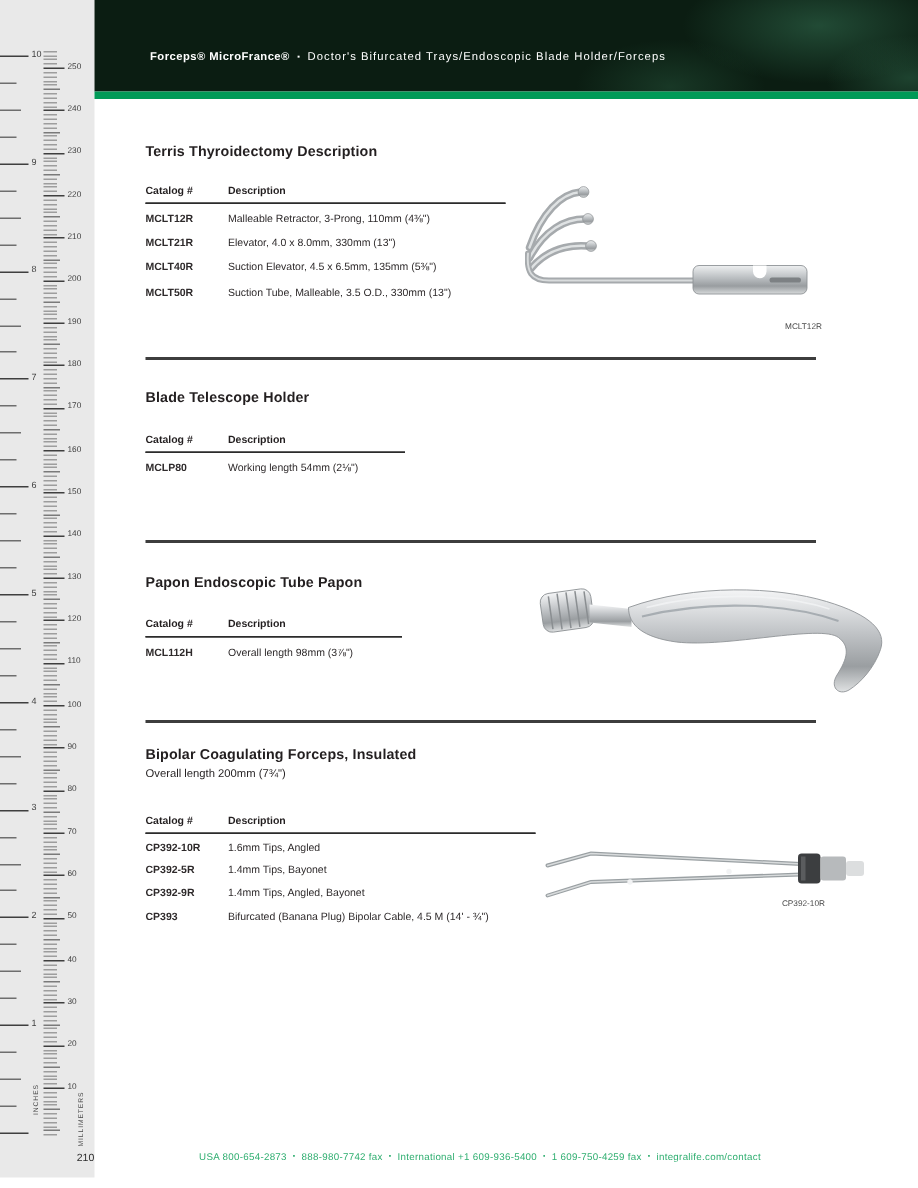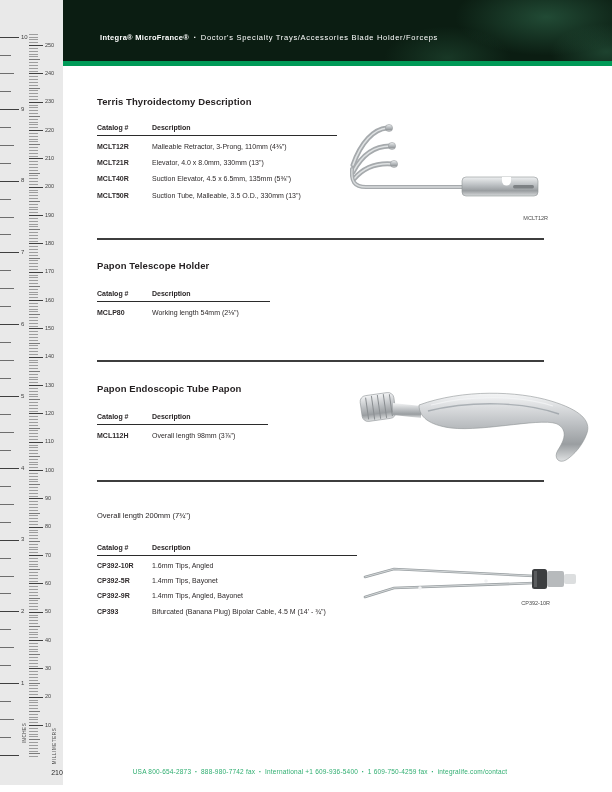--- a/index.html
+++ b/index.html
@@ -391,21 +391,21 @@
         <div class="tick" style="left: 29px; top: 753.3px; width: 11px; background: rgb(122, 122, 122);"></div>
         <div class="tick" style="left: 29px; top: 756.2px; width: 9px; background: rgb(157, 157, 157);"></div>
       </div>
     <div class="vlabel" style="left:24px;top:733px;">INCHES</div>
     <div class="vlabel" style="left:54px;top:746px;">MILLIMETERS</div>
   </div>
   <div class="pagenum">210</div>
 
   <div class="header-bar">
     <div class="header-text">
-      <span class="brand">Integra® MicroFrance®</span><span class="hsep">▪</span><span class="htitle">Doctor's Specialty Trays/Accessories Blade Holder/Forceps</span>
+      <span class="brand">Forceps® MicroFrance®</span><span class="hsep">▪</span><span class="htitle">Doctor's Bifurcated Trays/Endoscopic Blade Holder/Forceps</span>
     </div>
   </div>
   <div class="accent-stripe"></div>
 
   <div class="stitle" style="left:97px;top:96px;">Terris Thyroidectomy Description</div>
   <table style="left:97px;top:124px;width:240px;">
     <thead>
         <tr>
       <th>Catalog #</th>
       <th>Description</th>
@@ -454,21 +454,21 @@
     <circle cx="42" cy="27" r="3.6" fill="url(#g1)" stroke="#8f9396" stroke-width=".5"></circle>
     <circle cx="44" cy="45" r="3.6" fill="url(#g1)" stroke="#8f9396" stroke-width=".5"></circle>
     <rect x="112" y="58" width="76" height="19" rx="4" fill="url(#g1)" stroke="#8f9396" stroke-width=".6"></rect>
     <path d="M152,58 h9 v4 a4.5,4.5 0 0 1 -9,0 z" fill="#ffffff"></path>
     <rect x="163" y="66" width="21" height="3.4" rx="1.7" fill="#7d8184"></rect>
   </svg>
   <div class="figcap" style="left:478px;top:215px;">MCLT12R</div>
 
   <div class="divider" style="top:238px;"></div>
 
-  <div class="stitle" style="left:97px;top:260px;">Papon Telescope Holder</div>
+  <div class="stitle" style="left:97px;top:260px;">Blade Telescope Holder</div>
   <table style="left:97px;top:290px;width:173px;">
     <thead>
         <tr>
       <th>Catalog #</th>
       <th>Description</th>
     </tr>
       </thead>
     <tbody>
         <tr>
           <td>MCLP80</td>
@@ -516,20 +516,21 @@
     <tbody>
         <tr>
           <td>MCL112H</td>
           <td>Overall length 98mm (3⅞")</td>
         </tr>
       </tbody>
   </table>
 
   <div class="divider" style="top:480px;"></div>
 
+  <div class="stitle" style="left:97px;top:498px;">Bipolar Coagulating Forceps, Insulated</div>
   <div class="ssub" style="left:97px;top:511px;">Overall length 200mm (7¾")</div>
   <table class="t-compact" style="left:97px;top:544px;width:260px;">
     <thead>
         <tr>
       <th>Catalog #</th>
       <th>Description</th>
     </tr>
       </thead>
     <tbody>
         <tr>

